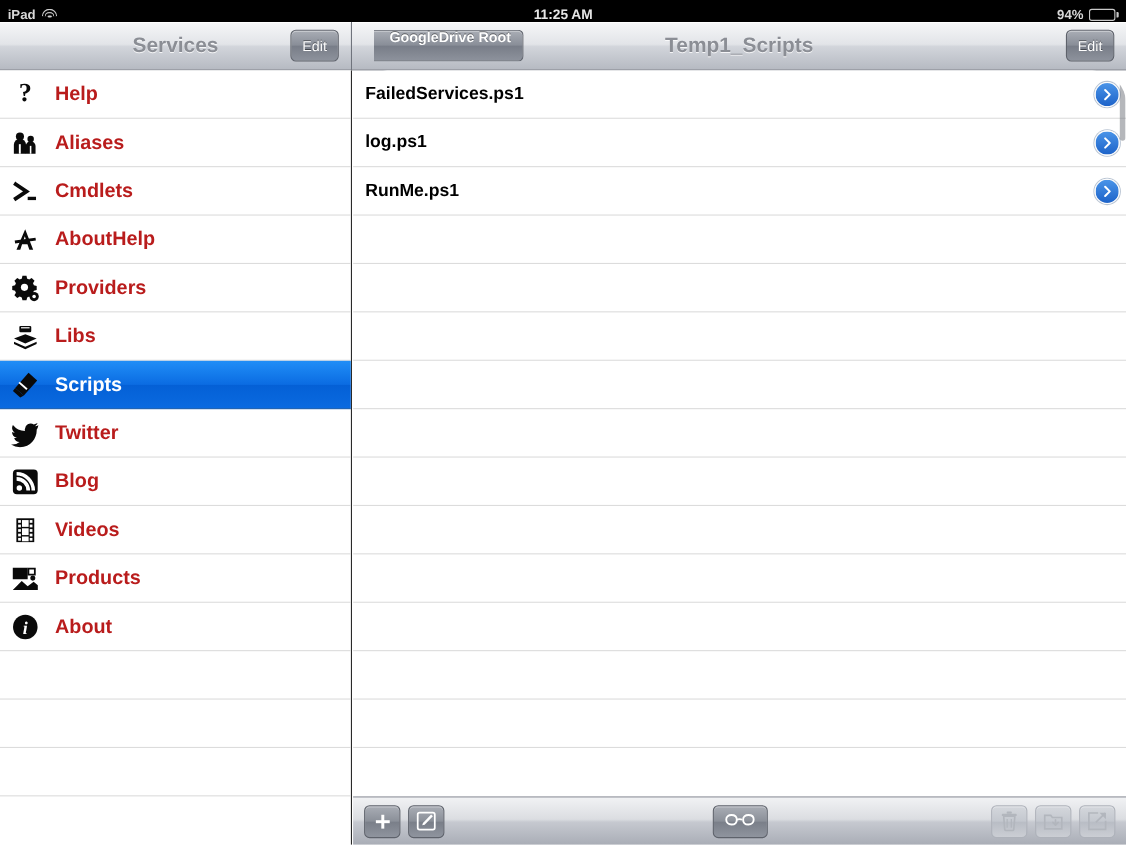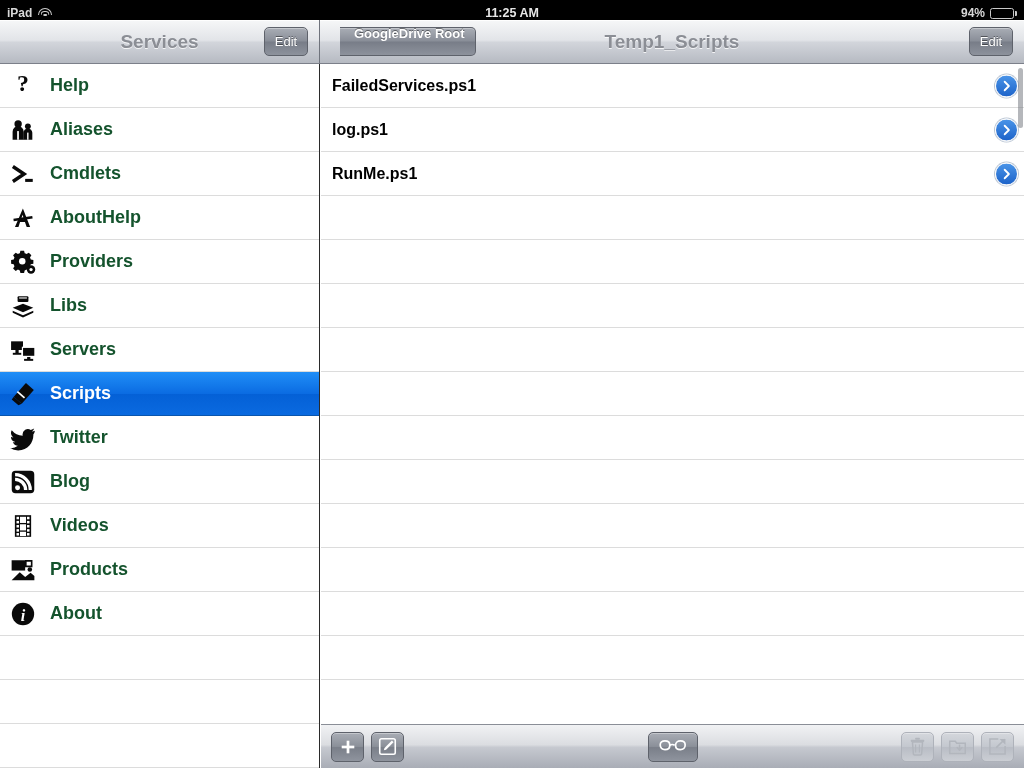--- a/index.html
+++ b/index.html
@@ -81,40 +81,40 @@
     z-index:-1;
   }
 
   
   #sidebar{
     position:absolute; left:0; top:64px; width:320px; height:704px;
     background:#fff; border-right:1px solid #2a2a2a; overflow:hidden;
   }
   #detail{
     position:absolute; left:321px; top:64px; width:703px; height:704px;
-    background:#fff; overflow:hidden;
+    background:#fff; overflow:hidden;border-radius:31px;
   }
 
   
   .srow{
     position:relative; height:44px; display:flex; align-items:center;
     border-bottom:1px solid #dcdcdc; padding-left:6px; cursor:pointer;
   }
   .srow.selected{
     background:linear-gradient(to bottom,#208ef7 0%,#0b6ce2 50%,#0460d6 51%,#0a6ae0 100%);
     border-bottom-color:#0a55ad;
   }
   .srow .s-ico{
     width:34px; height:30px; flex:0 0 34px;
     display:flex; align-items:center; justify-content:center;
     color:#0a0a0a; font-size:22px; line-height:1;
   }
   .srow.selected .s-ico{ color:#0a0a0a; }
   .srow .s-label{
-    font-size:18px; font-weight:bold; color:#14532d; margin-left:10px;
+    font-size:18px; font-weight:bold; color:#b91c1c; margin-left:10px;
   }
   .srow.selected .s-label{ color:#fff; }
   .srow-empty{ height:44px; border-bottom:1px solid #dcdcdc; }
 
   
   .drow{
     position:relative; height:44px; display:flex; align-items:center;
     border-bottom:1px solid #dcdcdc; padding-left:11px; cursor:pointer;
   }
   .drow .d-label{ font-size:16px; font-weight:bold; color:#000; }
@@ -256,34 +256,20 @@
           <span class="s-ico">
             <svg viewBox="0 0 24 24" width="26" height="26">
               <path d="M2.5 13.5 L12 10 L21.5 13.5 L12 17.8 Z" fill="#0a0a0a"></path>
               <path d="M2.5 16.3 L12 20.6 L21.5 16.3 L21.5 18.3 L12 22.6 L2.5 18.3 Z" fill="#0a0a0a"></path>
               <rect x="7" y="3" width="10" height="5.4" rx="1" fill="#0a0a0a"></rect>
               <rect x="8.4" y="4.1" width="7.2" height="1" fill="#fff"></rect>
             </svg>
           </span>
           <span class="s-label">Libs</span>
         </div>
-        <div class="srow">
-          <span class="s-ico">
-            <svg viewBox="0 0 24 24" width="26" height="26">
-              <rect x="1" y="4" width="11" height="8" fill="#0a0a0a"></rect>
-              <rect x="5" y="12" width="3" height="3" fill="#0a0a0a"></rect>
-              <rect x="2.6" y="14.6" width="7.8" height="1.8" fill="#0a0a0a"></rect>
-              <rect x="11.5" y="9.5" width="11.5" height="8.4" fill="#0a0a0a"></rect>
-              <rect x="15.8" y="17.9" width="3" height="2.6" fill="#0a0a0a"></rect>
-              <rect x="13" y="20.2" width="8.4" height="1.8" fill="#0a0a0a"></rect>
-              <rect x="11.5" y="9.5" width="11.5" height="8.4" fill="none" stroke="#fff" stroke-width="1.1"></rect>
-            </svg>
-          </span>
-          <span class="s-label">Servers</span>
-        </div>
         <div class="srow selected">
           <span class="s-ico">
             <svg viewBox="0 0 24 24" width="26" height="26">
               <path d="M14.7 1.8 L22 8.2 L10.8 20.9 L3.5 14.5 Z" fill="#0a0a0a"></path>
               <path d="M3.5 14.5 L10.8 20.9 L7.8 22.4 L1.6 17 Z" fill="#0a0a0a"></path>
               <path d="M14.7 1.8 L22 8.2 L18.6 6.2 L13.1 4.3 Z" fill="#fff" opacity=".0"></path>
               <path d="M6.8 9.8 L13.4 15.6" stroke="#fff" stroke-width="1.6" fill="none"></path>
             </svg>
           </span>
           <span class="s-label">Scripts</span>

